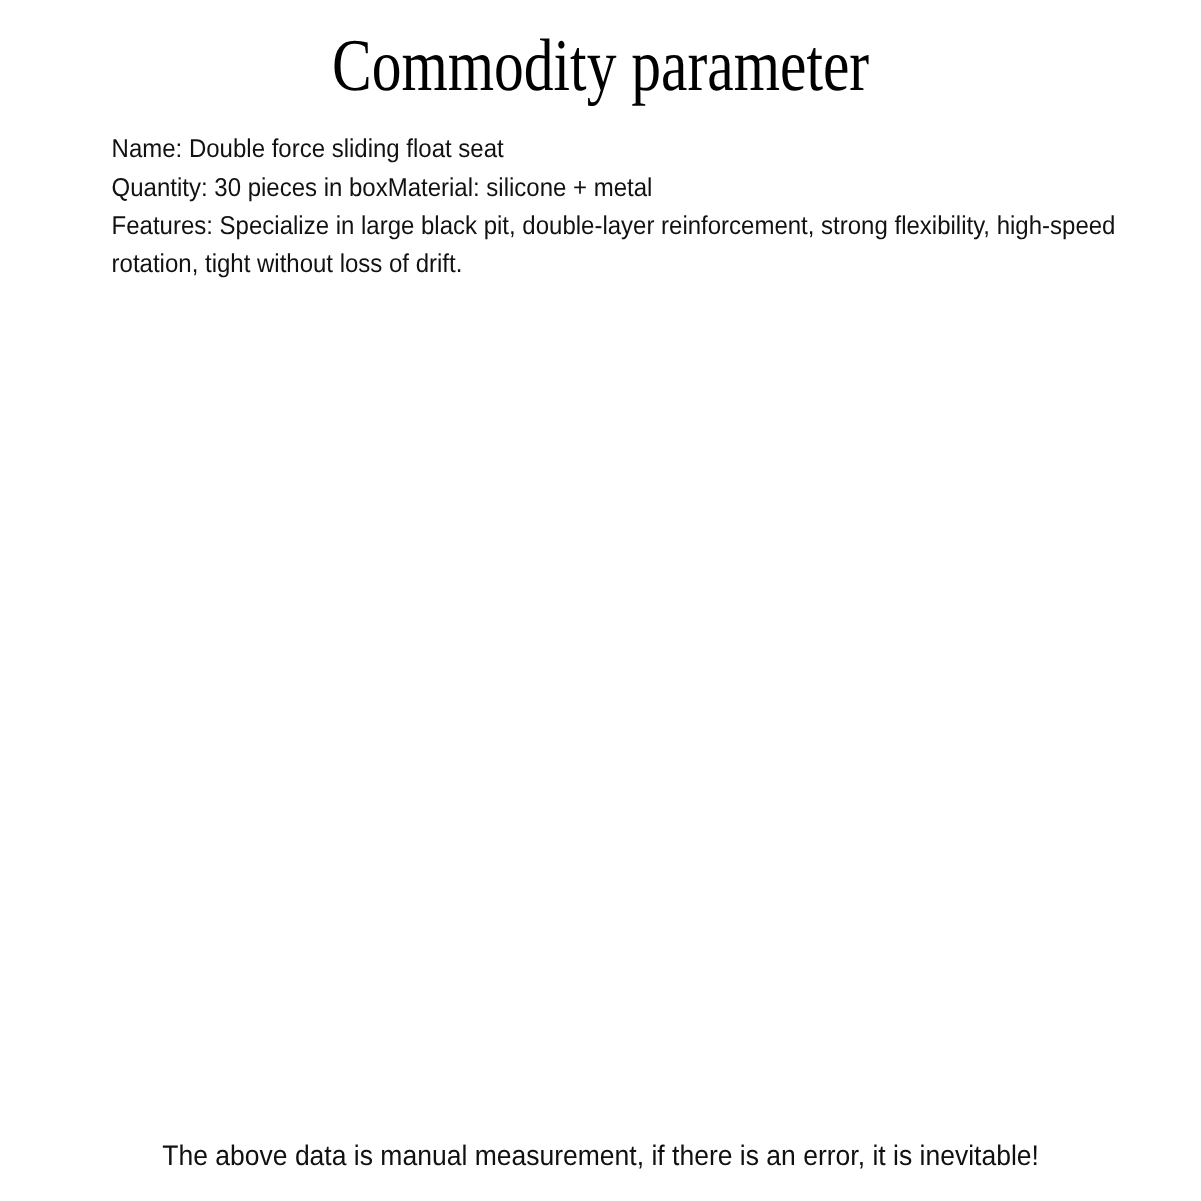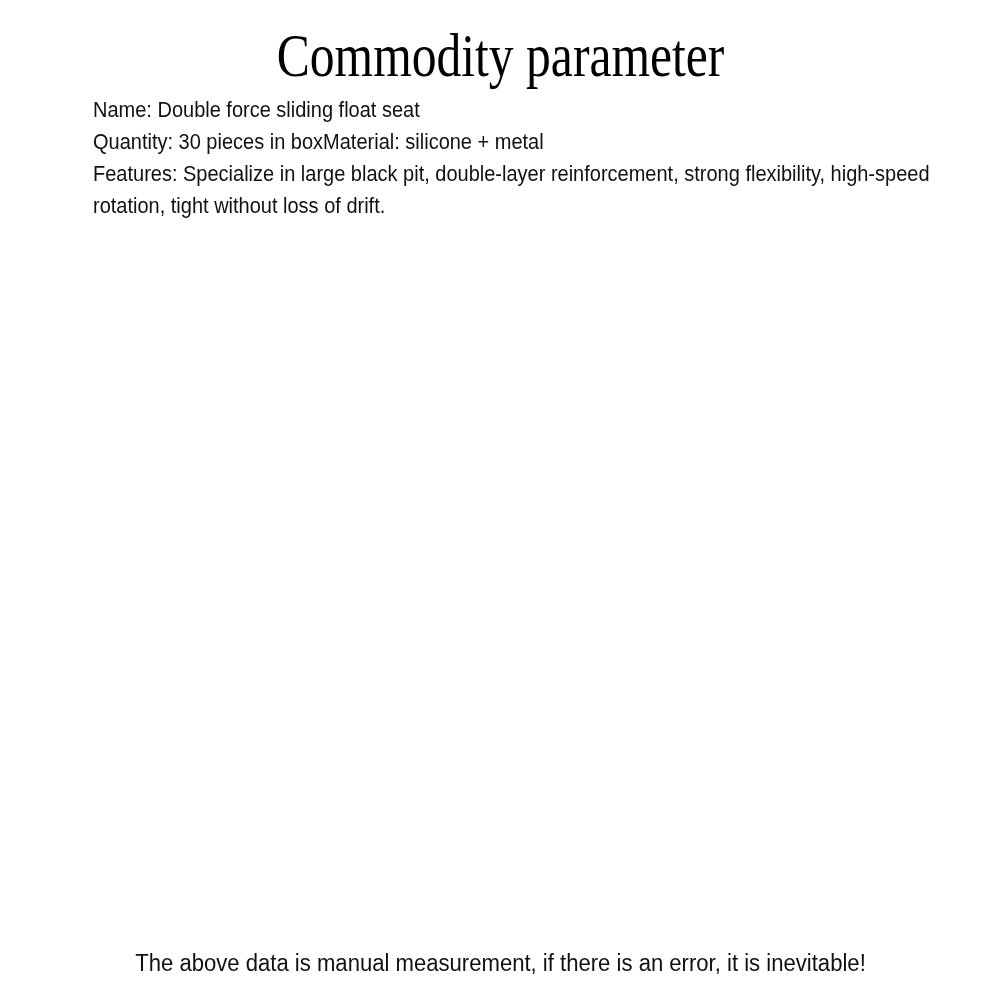--- a/index.html
+++ b/index.html
@@ -30,21 +30,21 @@
     letter-spacing: 0px;
     transform: scaleX(0.80);
     transform-origin: center top;
     white-space: nowrap;
     color: #000;
   }
 
   
   #description {
     position: absolute;
-    top: 94px;
+    top: 108px;
     left: 93px;
     width: 840px;
   }
   .desc-line {
     font-family: "Liberation Sans", sans-serif;
     font-size: 21.5px;
     line-height: 32px;
     color: #111;
     transform: scaleX(0.93);
     transform-origin: left center;

